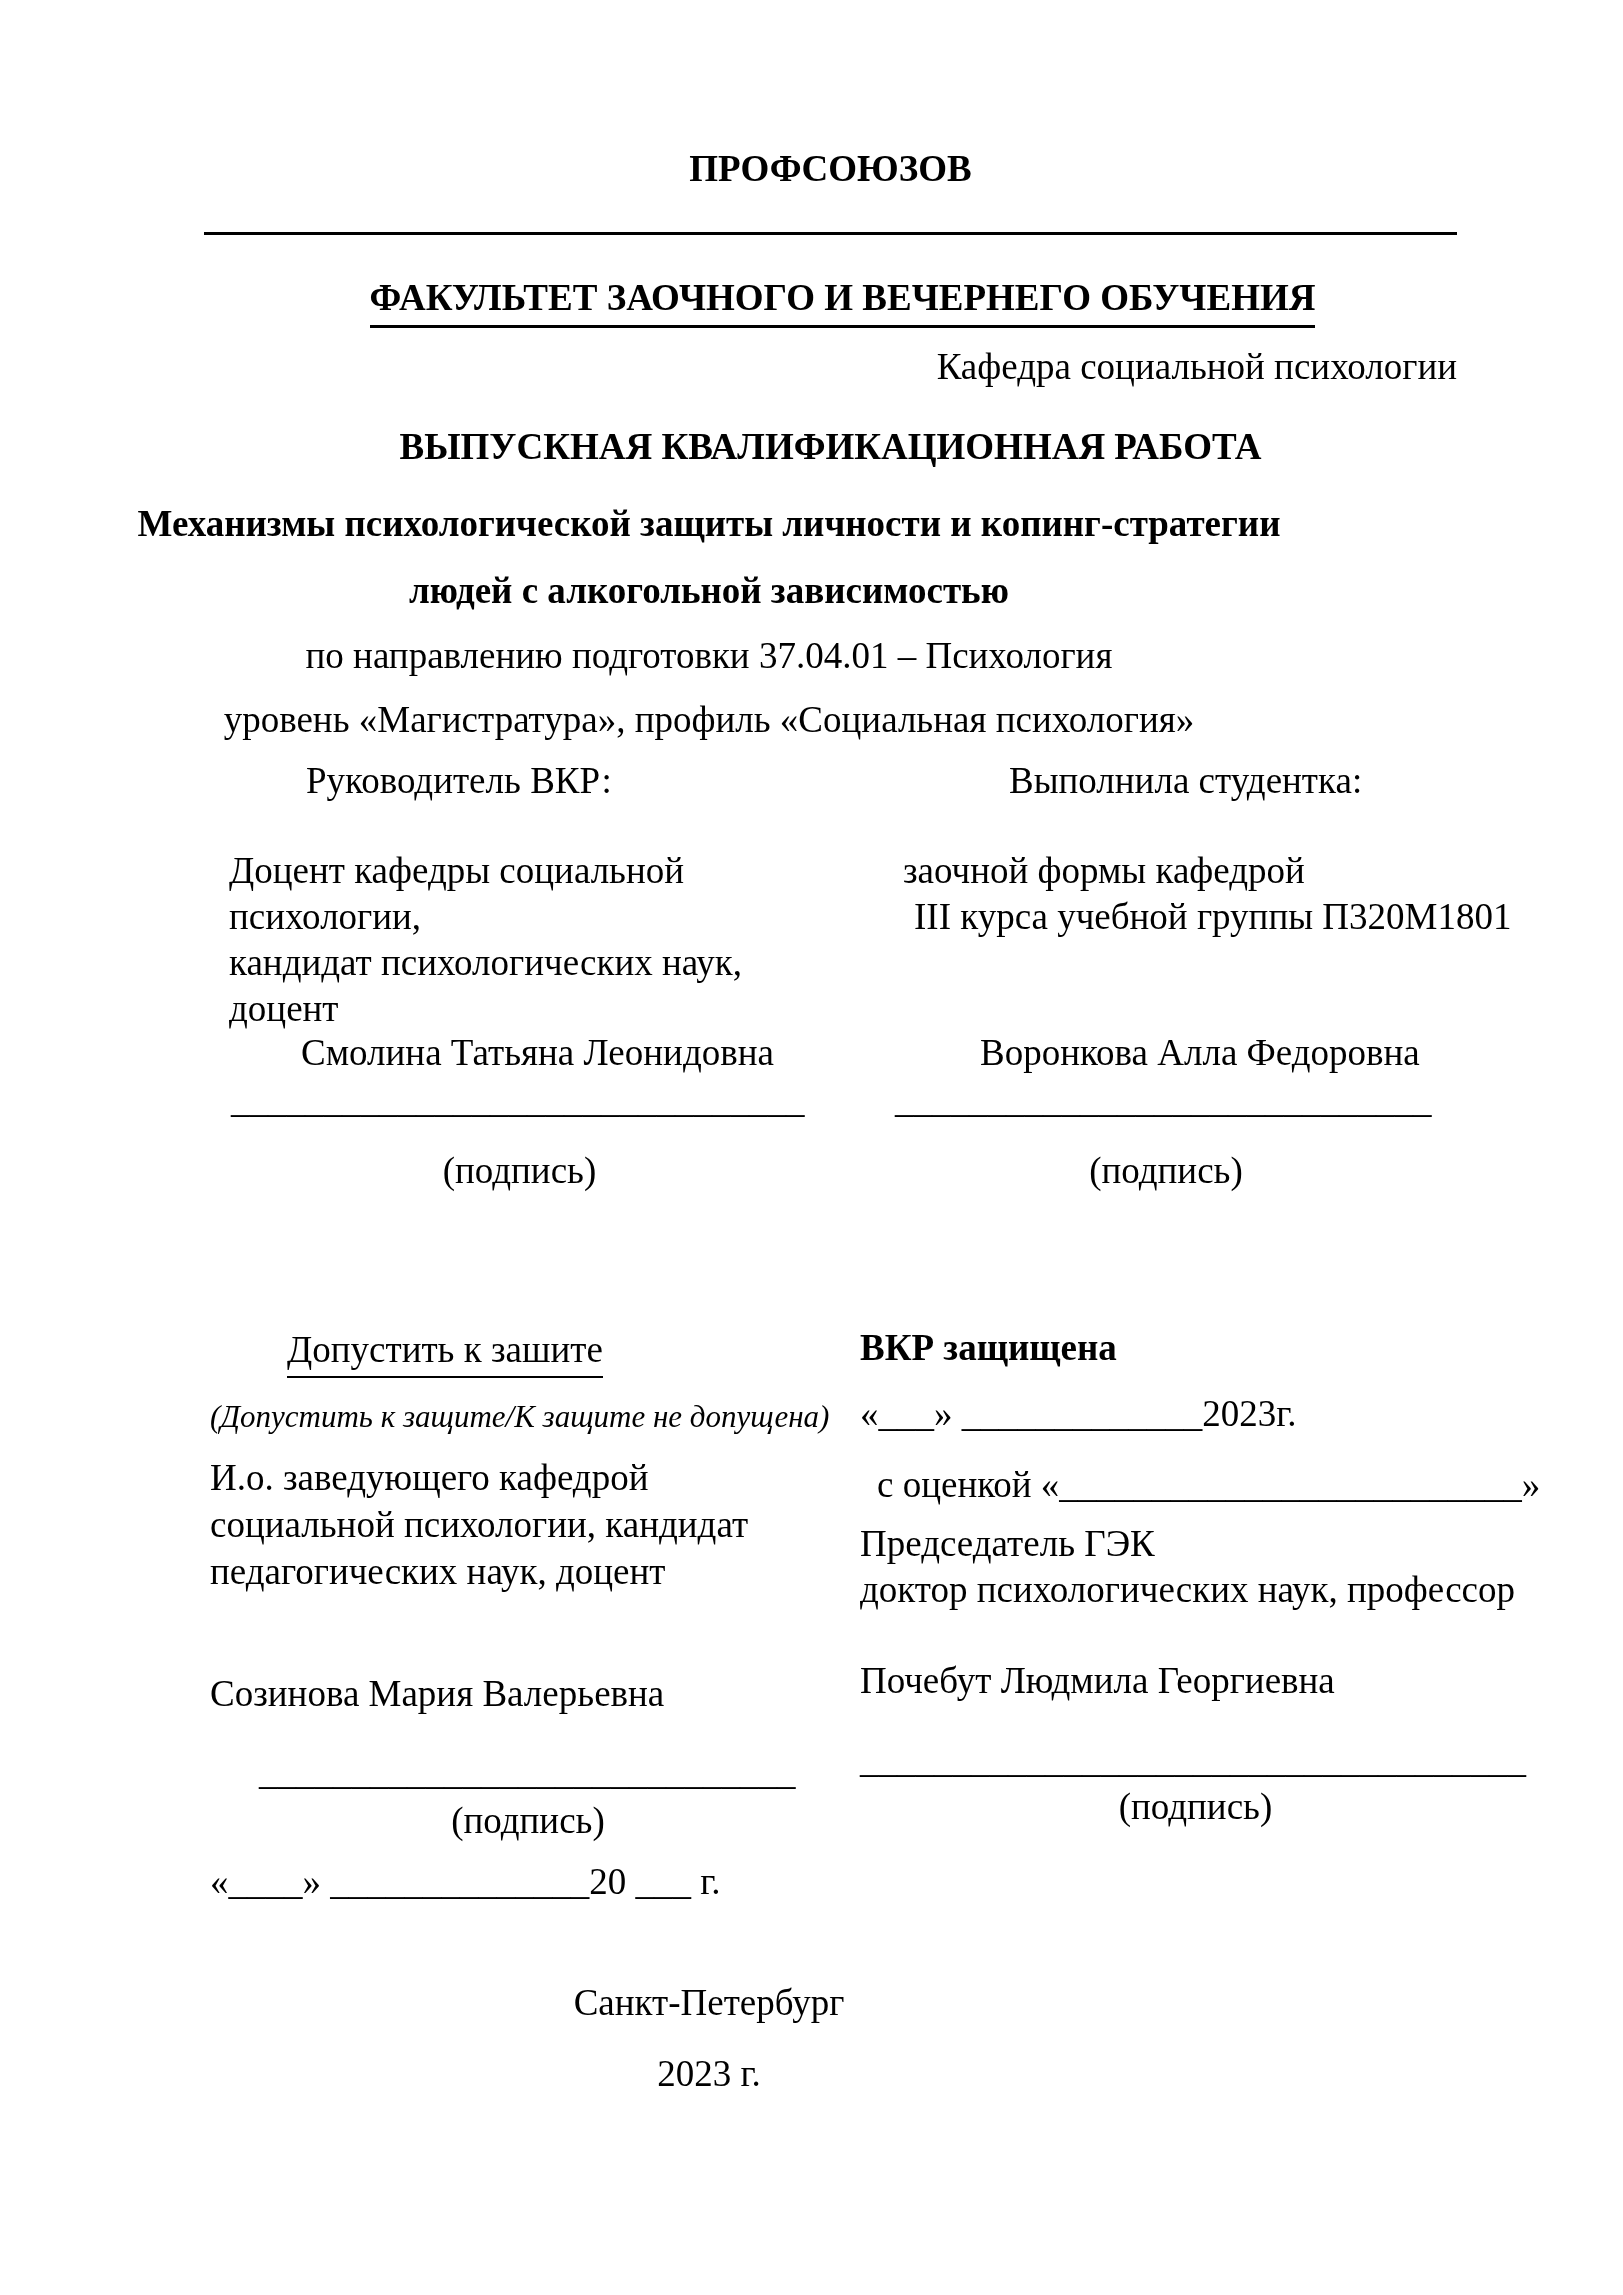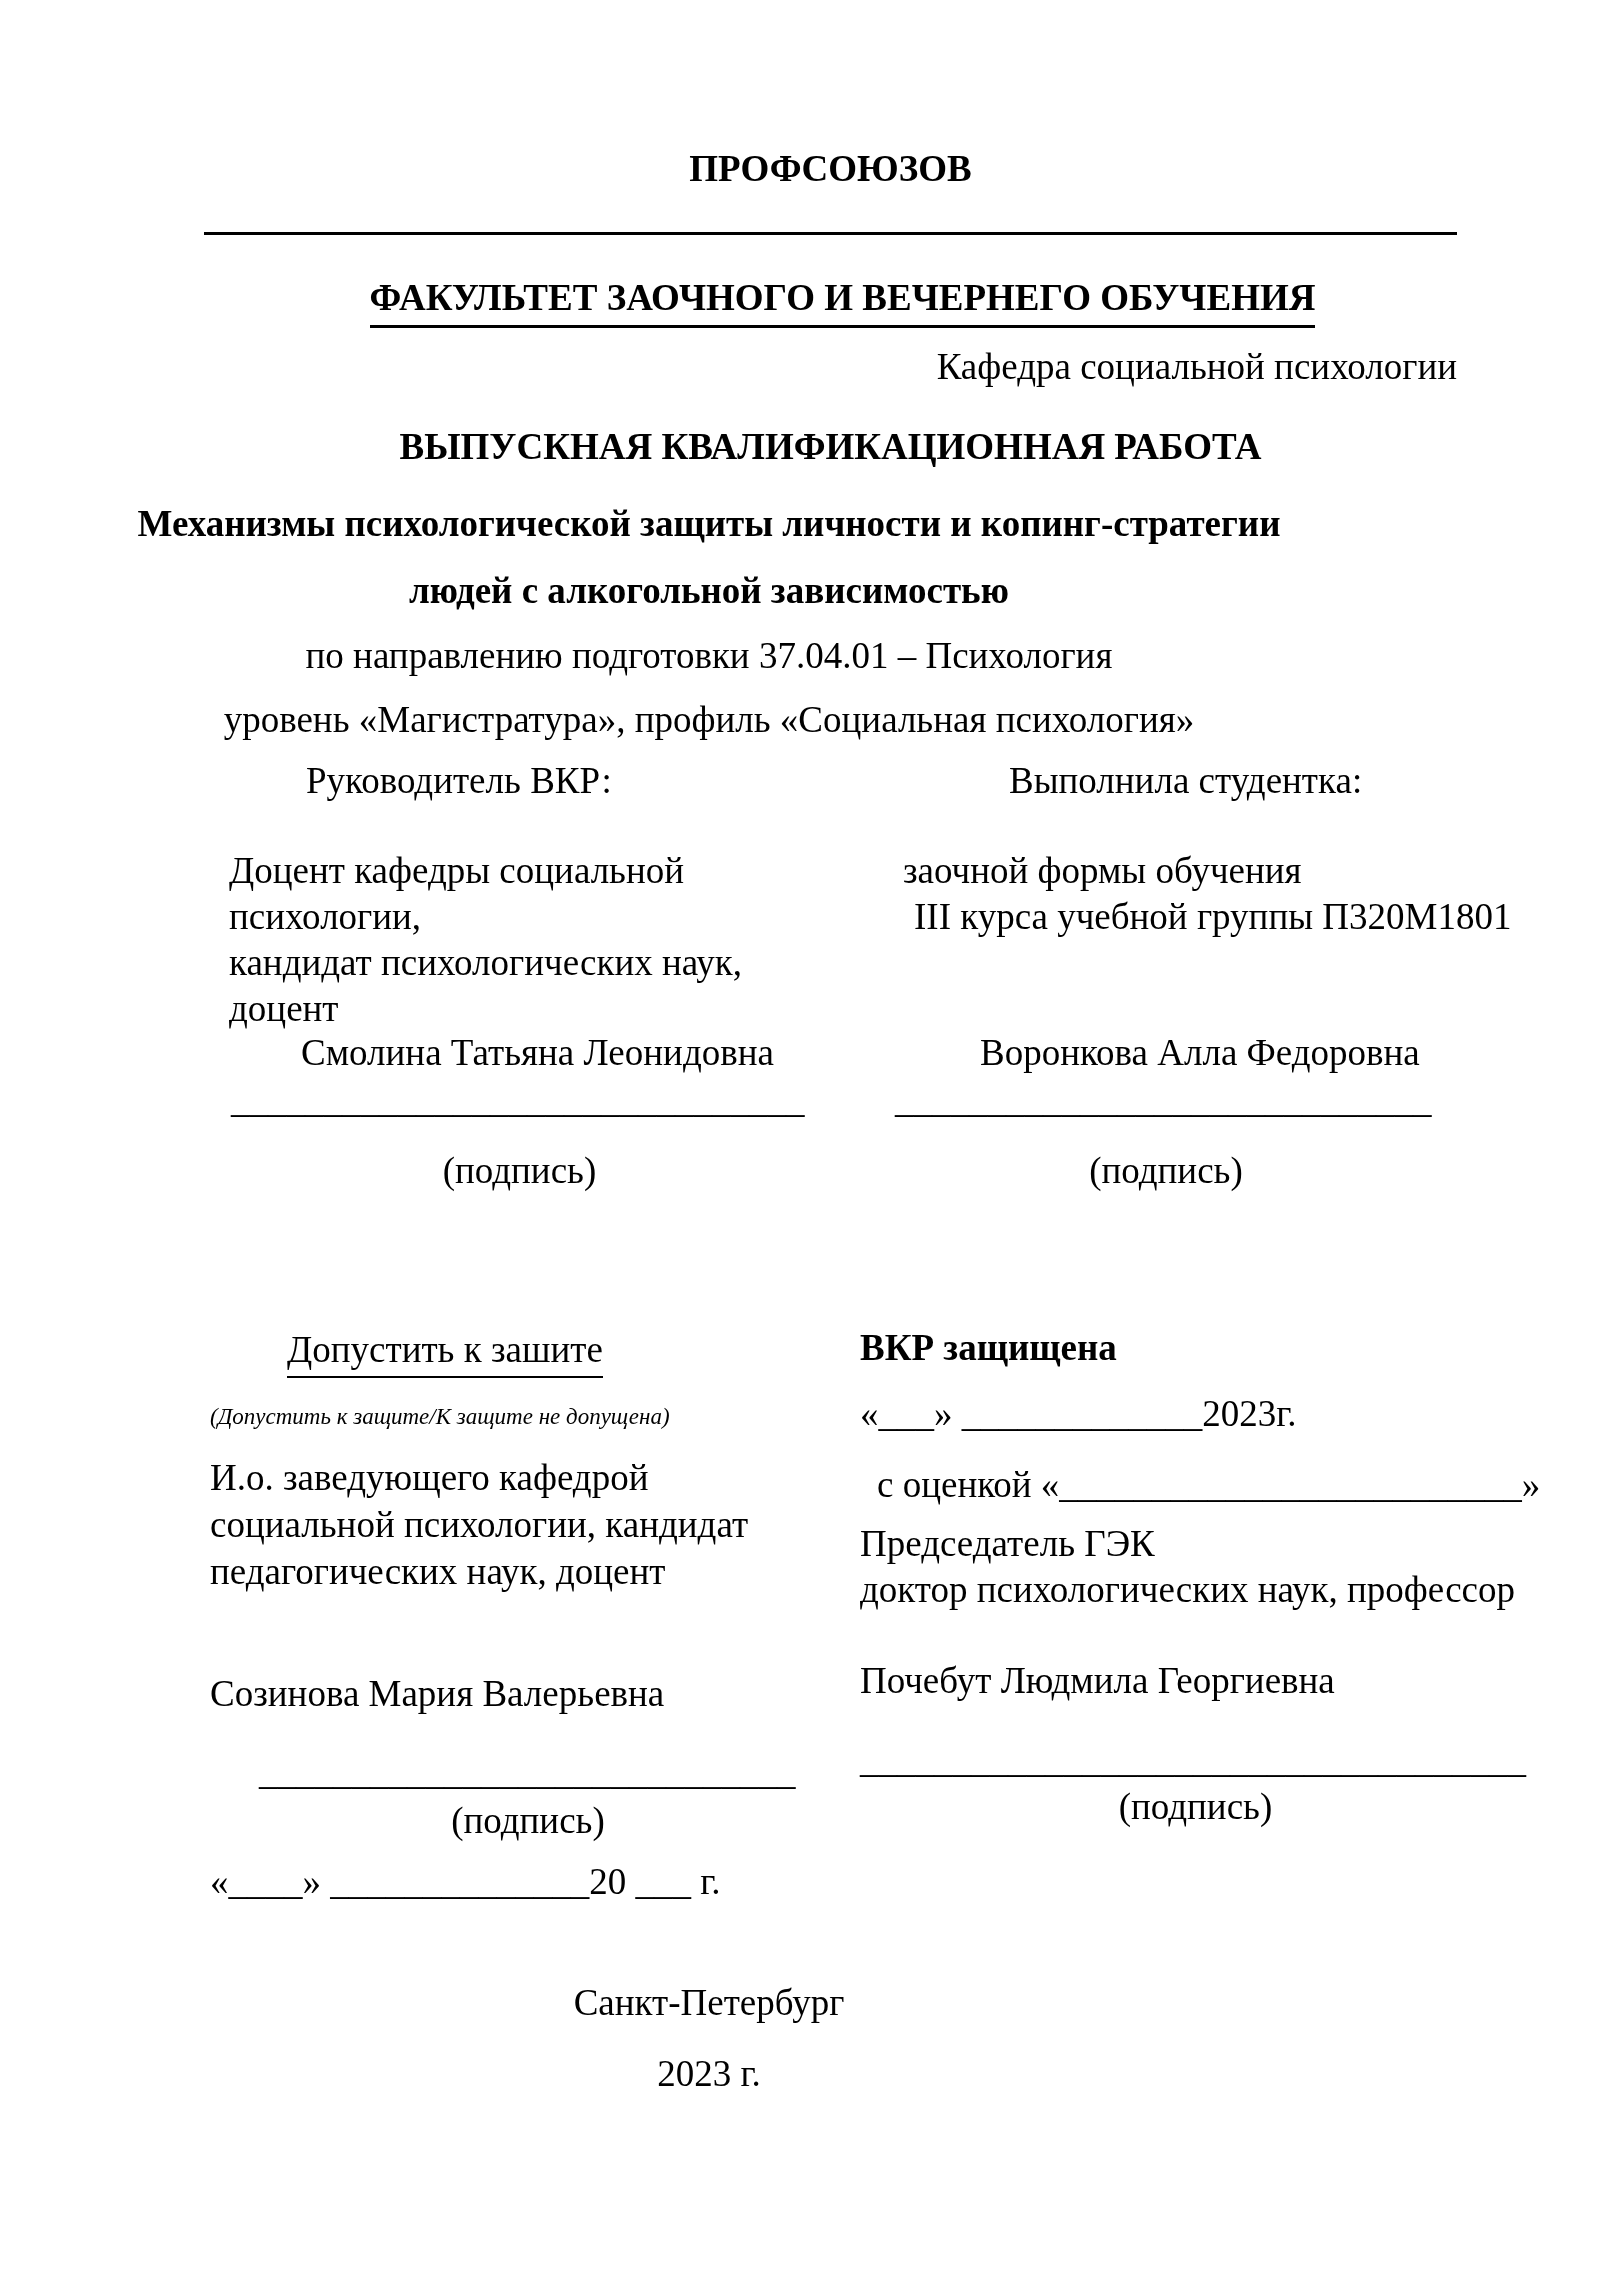--- a/index.html
+++ b/index.html
@@ -16,21 +16,21 @@
     font-family: "Liberation Serif", "DejaVu Serif", serif;
     font-size: 37px;
     line-height: 46px;
     overflow: hidden;
   }
   .abs { position: absolute; white-space: nowrap; }
   .center { text-align: center; }
   .right { text-align: right; }
   .bold { font-weight: bold; }
   .italic { font-style: italic; }
-  .small { font-size: 23px; line-height: 39px; }
+  .small { font-size: 31px; line-height: 39px; }
   .content-w { width: 1253px; }
   .full-w { width: 1418px; }
   .underline-thick {
     display: inline-block;
     border-bottom: 3.1px solid #000;
     padding-bottom: 3.9px;
   }
   .underline-med {
     display: inline-block;
     border-bottom: 2.4px solid #000;
@@ -71,21 +71,21 @@
   <div class="abs" style="top:758px; left:1009px;">Выполнила студентка:</div>
 
   <div class="abs lh59" style="top:848px; left:229px;">
     <div>Доцент кафедры социальной</div>
     <div>психологии,</div>
     <div>кандидат психологических наук,</div>
     <div>доцент</div>
   </div>
 
   <div class="abs lh59" style="top:848px; left:903px;">
-    <div>заочной формы обучения</div>
+    <div>заочной формы кафедрой</div>
     <div class="indent14">III курса учебной группы П320М1801</div>
   </div>
 
   <div class="abs" style="top:1030px; left:301px;">Смолина Татьяна Леонидовна</div>
   <div class="abs" style="top:1030px; left:980px;">Воронкова Алла Федоровна</div>
 
   <div class="abs" style="top:1077px; left:231px;">_______________________________</div>
   <div class="abs" style="top:1077px; left:895px;">_____________________________</div>
   <div class="abs center" style="top:1148px; left:231px; width:577px;">(подпись)</div>
   <div class="abs center" style="top:1148px; left:895px; width:542px;">(подпись)</div>

